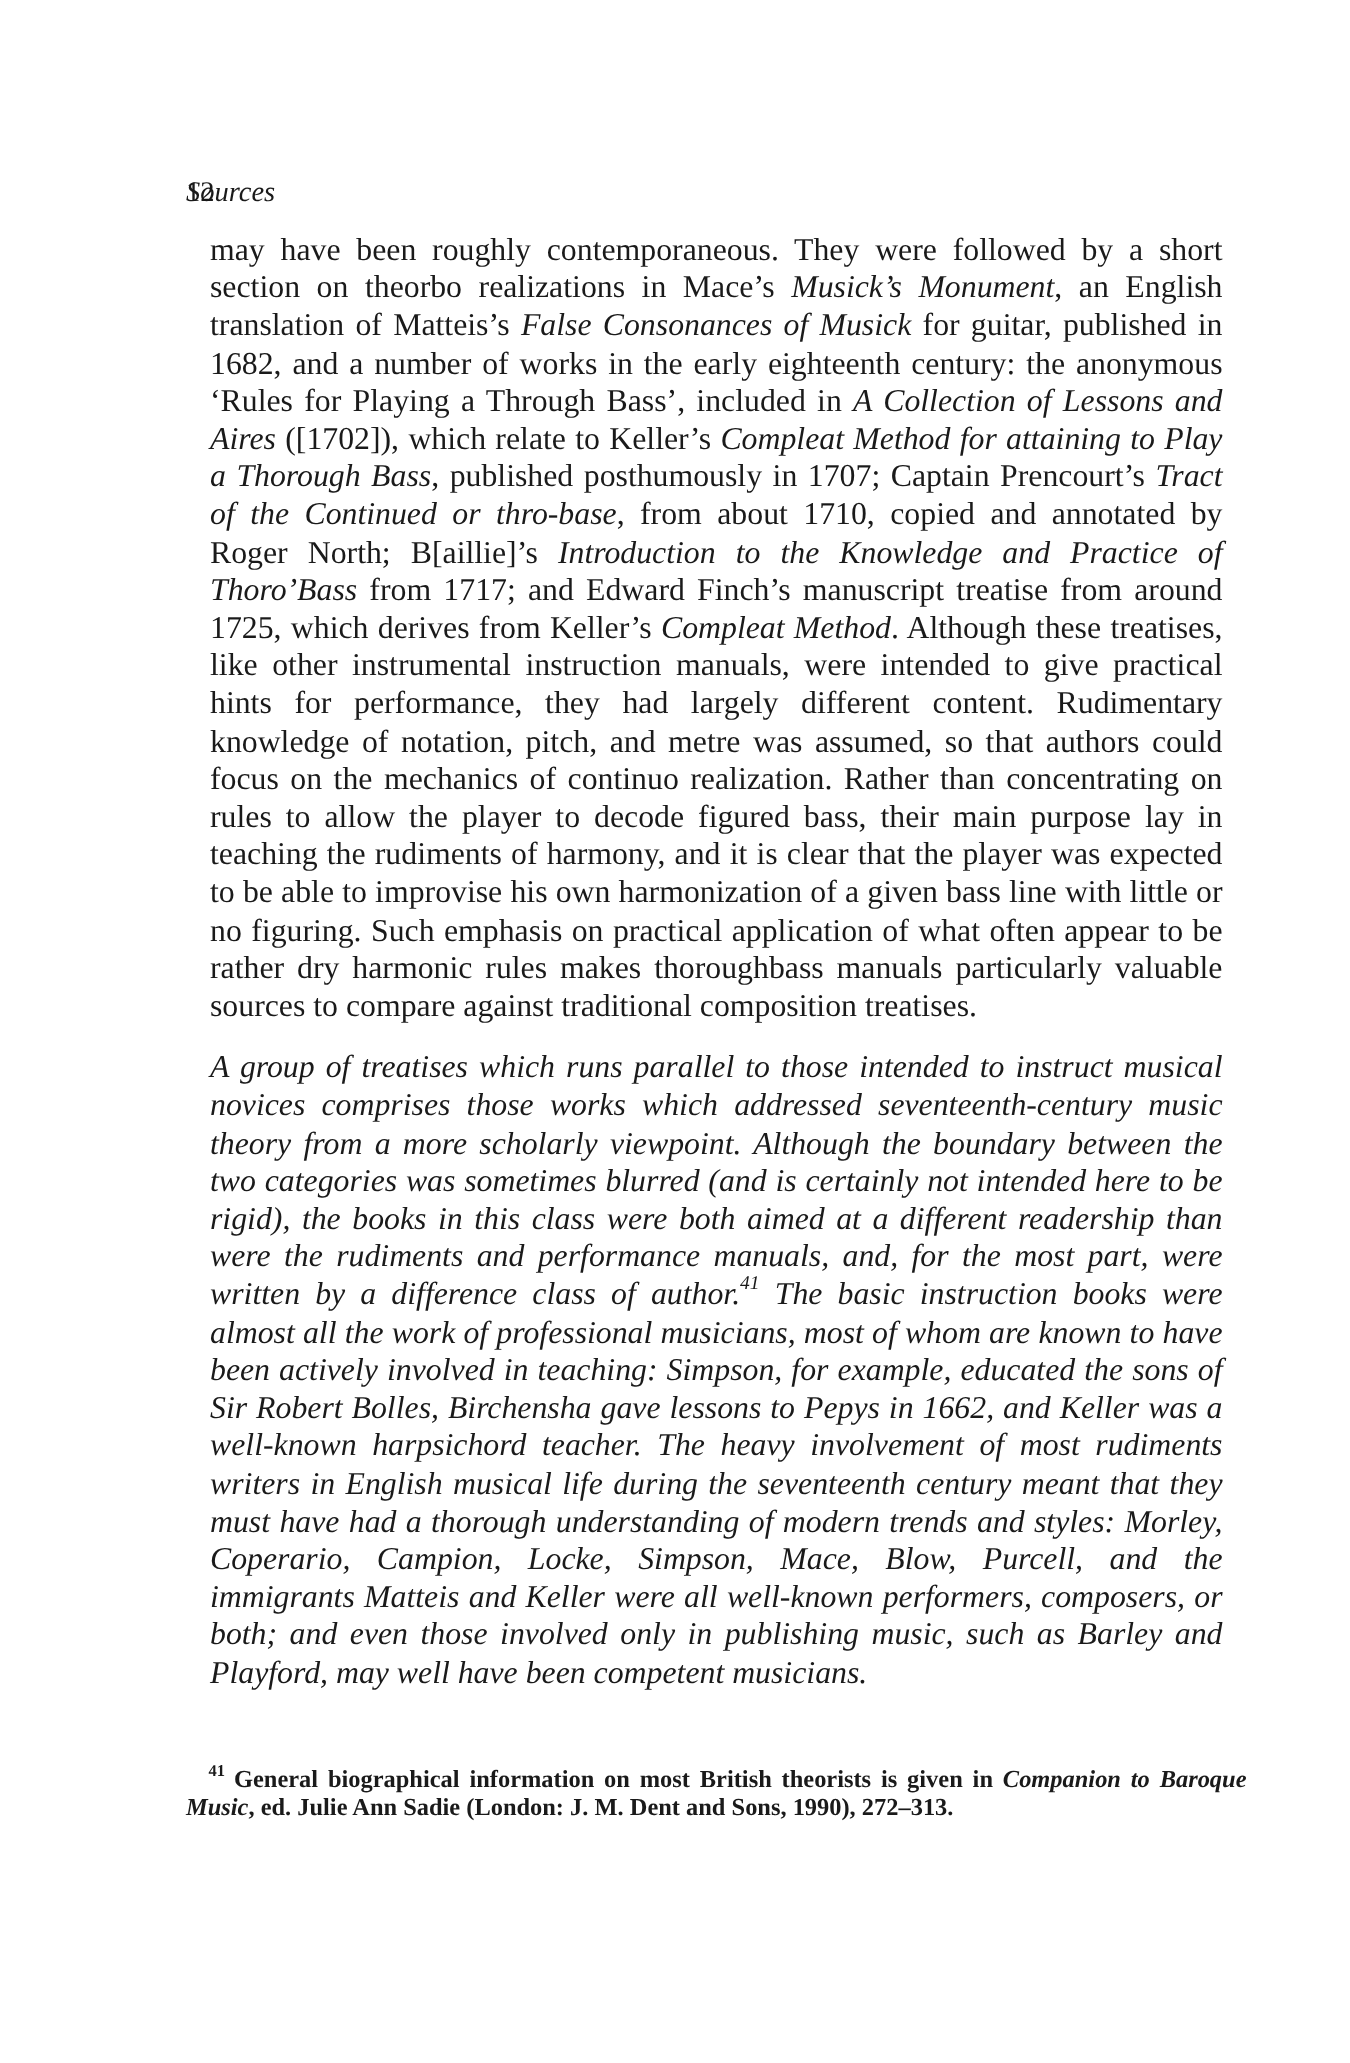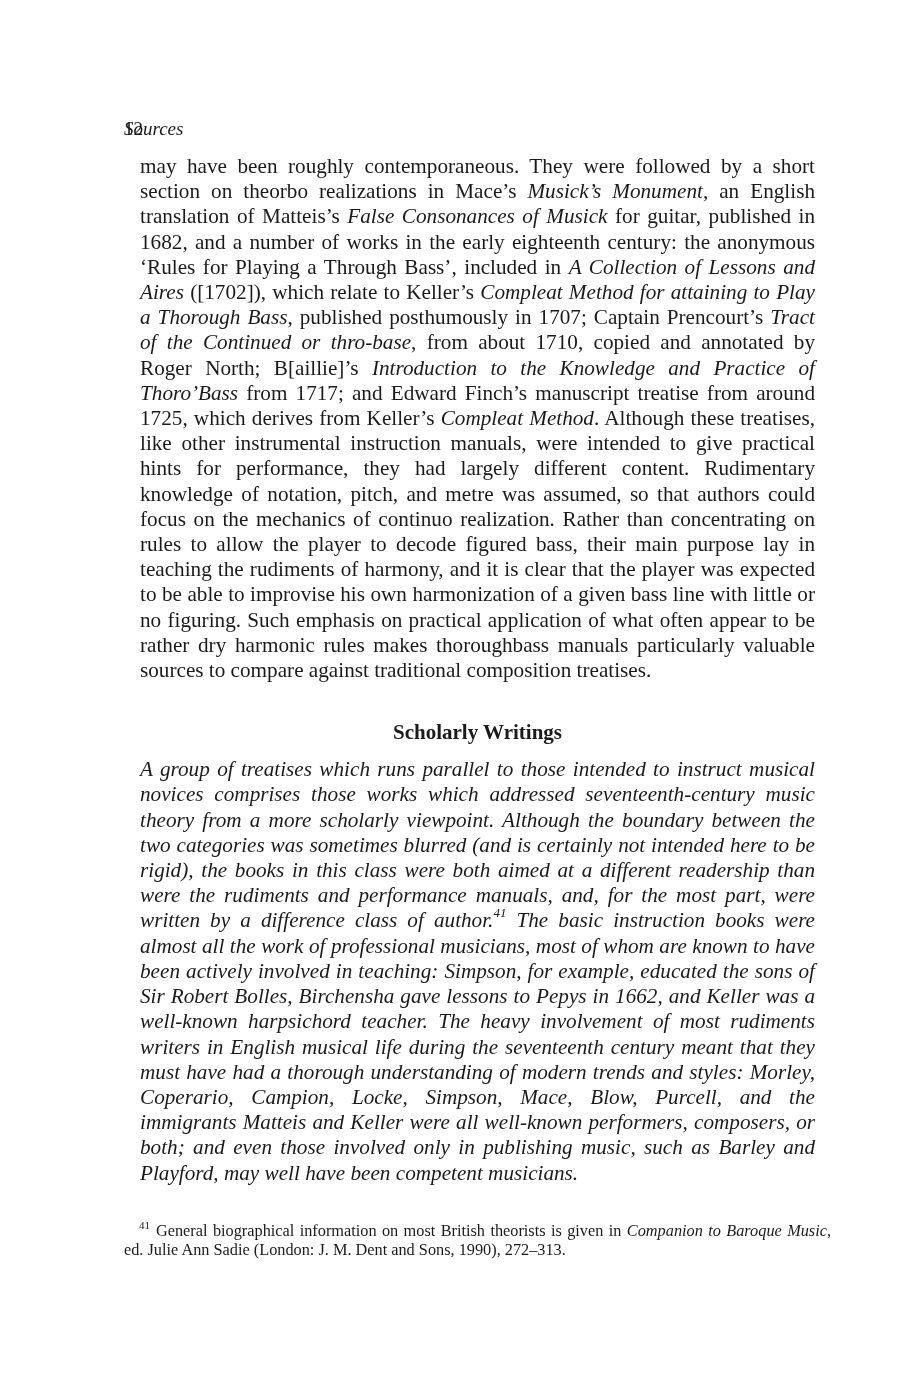--- a/index.html
+++ b/index.html
@@ -65,25 +65,26 @@
       font-style: italic;
     }
     sup.fnref {
       font-size: 13px;
       line-height: 0;
       position: relative;
       top: -2px;
       vertical-align: super;
     }
     .footnote {
-      margin-top: 35px;
+      margin-top: 48px;
       font-size: 16.3px;
       line-height: 19px;
       text-align: justify;
       text-align-last: left;
+      font-weight: bold;
     }
     .footnote .fn-mark {
       font-size: 11px;
       vertical-align: super;
       line-height: 0;
       margin-left: 15px;
       margin-right: 6px;
     }
     i { font-style: italic; }
   </style>
@@ -92,19 +93,18 @@
 
 <div class="page">
 
   <div class="running-head">
     <span class="page-number">12</span>
     <span class="running-title">Sources</span>
   </div>
 
   <p class="body-text para-1"><span>may have been roughly contemporaneous. They were followed by a short section on theorbo realizations in Mace’s </span><i>Musick’s Monument</i><span>, an English translation of Matteis’s </span><i>False Consonances of Musick</i><span> for guitar, published in 1682, and a number of works in the early eighteenth century: the anonymous ‘Rules for Playing a Through Bass’, included in </span><i>A Collection of Lessons and Aires</i><span> ([1702]), which relate to Keller’s </span><i>Compleat Method for attaining to Play a Thorough Bass</i><span>, published posthumously in 1707; Captain Prencourt’s </span><i>Tract of the Continued or thro-base</i><span>, from about 1710, copied and annotated by Roger North; B[aillie]’s </span><i>Introduction to the Knowledge and Practice of Thoro’Bass</i><span> from 1717; and Edward Finch’s manuscript treatise from around 1725, which derives from Keller’s </span><i>Compleat Method</i><span>. Although these treatises, like other instrumental instruction manuals, were intended to give practical hints for performance, they had largely different content. Rudimentary knowledge of notation, pitch, and metre was assumed, so that authors could focus on the mechanics of continuo realization. Rather than concentrating on rules to allow the player to decode figured bass, their main purpose lay in teaching the rudi­ments of harmony, and it is clear that the player was expected to be able to improvise his own harmonization of a given bass line with little or no figuring. Such emphasis on practical application of what often appear to be rather dry harmonic rules makes thoroughbass manuals particularly valuable sources to compare against traditional composition treatises.</span></p>
 
-  <h2 class="section-heading">Scholarly Writings</h2>
 
   <p class="body-text para-2"><span>A group of treatises which runs parallel to those intended to instruct musical novices comprises those works which addressed seventeenth-century music theory from a more scholarly viewpoint. Although the boundary between the two categories was sometimes blurred (and is certainly not intended here to be rigid), the books in this class were both aimed at a different readership than were the rudiments and performance manuals, and, for the most part, were written by a difference class of author.</span><sup class="fnref">41</sup><span> The basic instruction books were almost all the work of professional musicians, most of whom are known to have been actively involved in teaching: Simpson, for example, educated the sons of Sir Robert Bolles, Birchensha gave lessons to Pepys in 1662, and Keller was a well-known harpsichord teacher. The heavy involvement of most rudiments writers in English musical life during the seventeenth century meant that they must have had a thorough understanding of modern trends and styles: Morley, Coperario, Campion, Locke, Simpson, Mace, Blow, Purcell, and the immigrants Matteis and Keller were all well-known perform­ers, composers, or both; and even those involved only in publishing music, such as Barley and Playford, may well have been competent musicians.</span></p>
 
   <div class="footnote"><sup class="fn-mark">41</sup><span><span>General biographical information on most British theorists is given in </span><i>Companion to Baroque Music</i><span>, ed. Julie Ann Sadie (London: J. M. Dent and Sons, 1990), 272–313.</span></span></div>
 
 </div>
 
 </body></html>

